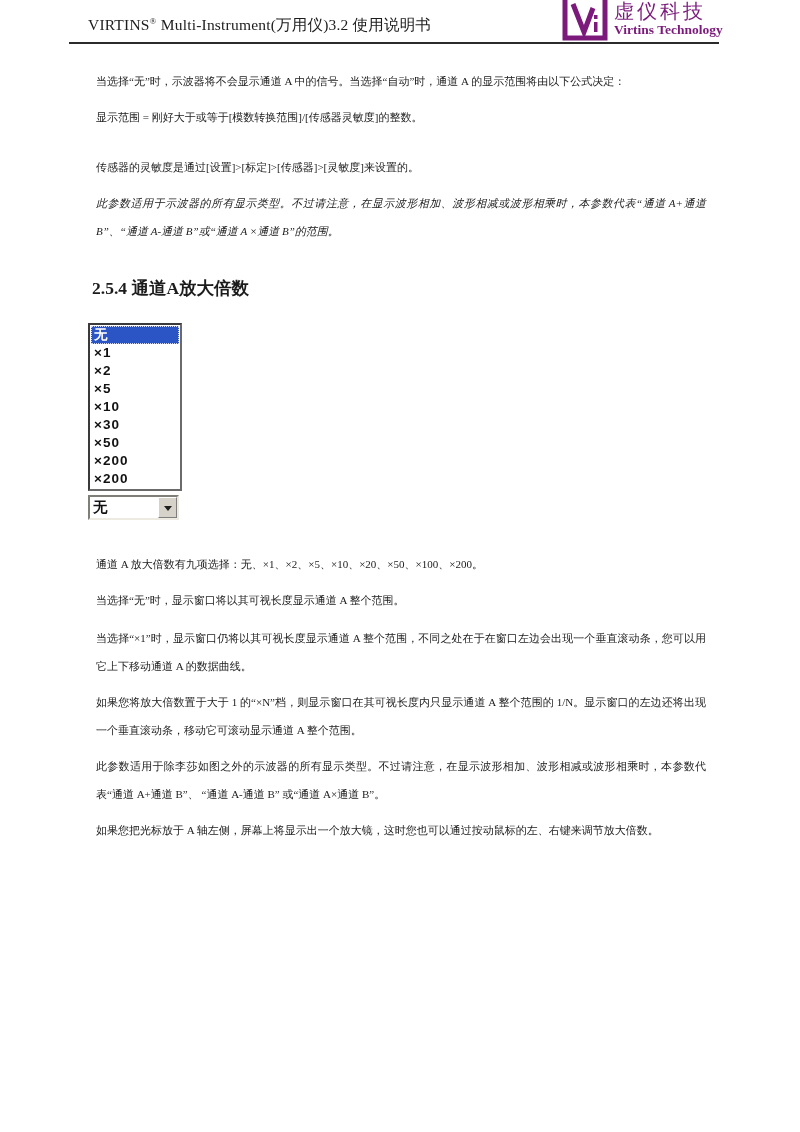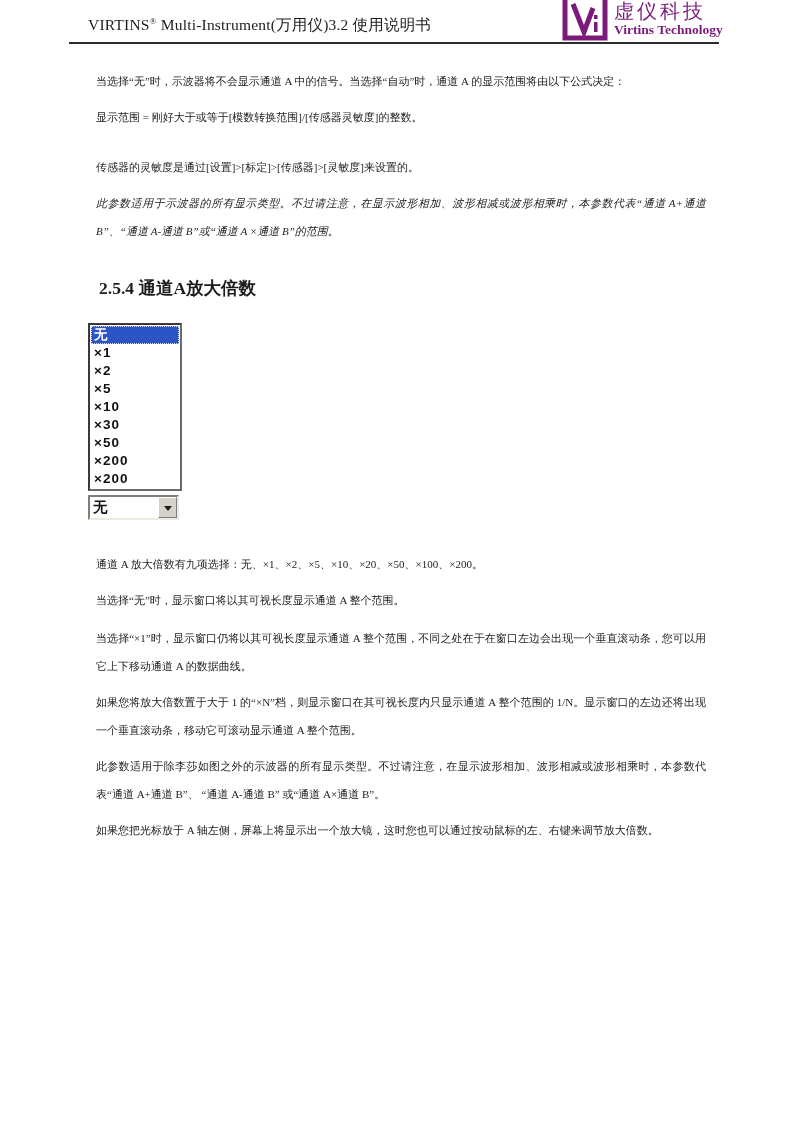--- a/index.html
+++ b/index.html
@@ -19,21 +19,21 @@
   .logo-en { font-size:13.5px; font-weight:bold; line-height:15px; }
   .header-rule { position:absolute; left:69px; top:42px; width:650px; height:2px; background:#2b2b2b; }
 
   
   .content { position:absolute; left:88px; top:59px; width:626px; }
   .body-p { margin:8px; font-size:11px; line-height:28px; text-align:justify; }
   .mb8  { margin-bottom:8px; }  .mb22 { margin-bottom:22px; }
   .mb0  { margin-bottom:0; }    .mb28 { margin-bottom:28px;font-style:italic; }
   .mb10 { margin-bottom:10px; } .mb4  { margin-bottom:4px; }
   .mb2  { margin-bottom:2px; }
-  .section-heading { margin:30px 0 22px 11px; font-size:17.5px; font-weight:bold; line-height:26px; }
+  .section-heading { margin:30px 0 22px 4px; font-size:17.5px; font-weight:bold; line-height:26px; }
 
   
   .widget { margin:0 0 30px 0; font-family:"Liberation Sans","DejaVu Sans",sans-serif; }
   .lb { width:94px; background:#fff; border:2px solid #3a3a3a; border-right-color:#6a6a6a; border-bottom-color:#6a6a6a; padding:1px; }
   .lb-item { height:18px; line-height:18px; font-size:13.5px; font-weight:bold; letter-spacing:1px; padding-left:3px; color:#111; white-space:nowrap; }
   .lb-item.selected { background:#2b55c4; color:#fff; outline:1px dotted #cfd8f5; outline-offset:-1px; }
   .combo { margin-top:4px; width:91px; height:25px; display:flex; background:#fff;
            border:2px solid; border-color:#7f7f78 #edebe1 #edebe1 #7f7f78; }
   .combo-text { flex:1; font-size:14.5px; font-weight:bold; line-height:21px; padding-left:3px; color:#111; }
   .combo-btn { width:19px; background:#d6d2ca; border:1px solid; border-color:#ffffff #7e7e7e #7e7e7e #ffffff;

